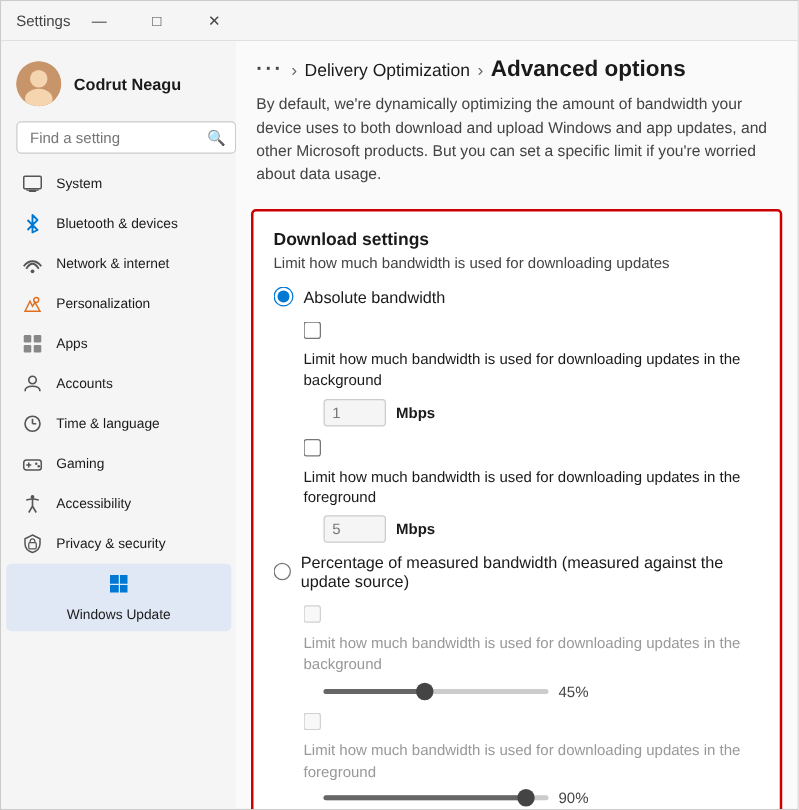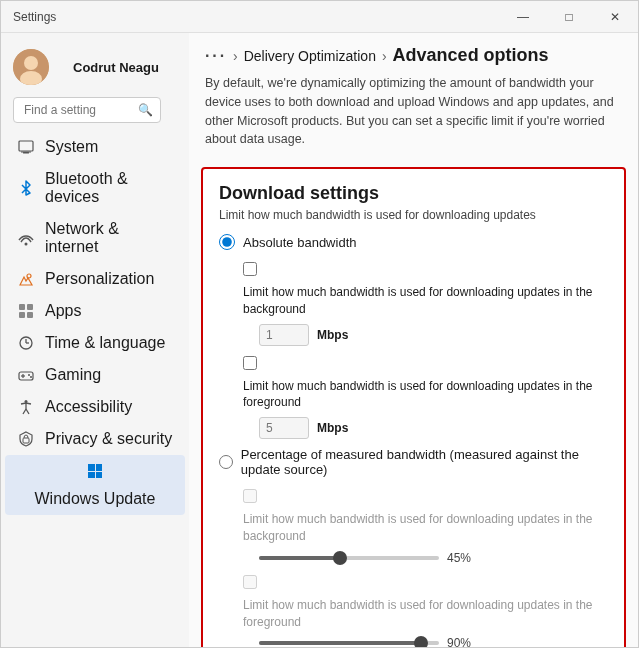--- a/index.html
+++ b/index.html
@@ -18,21 +18,20 @@
       background: #ffffff;
       display: flex;
       flex-direction: column;
       border: 1px solid #ccc;
     }
     .titlebar {
       height: 32px;
       background: #f5f5f5;
       display: flex;
       align-items: center;
-      justify-content: space-between;
       padding: 0 0 0 12px;
       border-bottom: 1px solid #e0e0e0;
       flex-shrink: 0;
     }
     .titlebar-title {
       font-size: 12px;
       color: #444;
     }
     .titlebar-controls {
       display: flex;
@@ -57,36 +56,36 @@
       width: 188px;
       background: #f5f5f5;
       padding: 8px 0;
       flex-shrink: 0;
       overflow-y: auto;
     }
     .user-section {
       display: flex;
       align-items: center;
       padding: 8px 12px 12px 12px;
-      gap: 24px;
+      gap: 10px;
     }
     .user-avatar {
       width: 36px;
       height: 36px;
       border-radius: 50%;
       background: #d0a070;
       display: flex;
       align-items: center;
       justify-content: center;
       font-size: 18px;
       overflow: hidden;
     }
     .user-name { font-size: 13px; font-weight: 600; }
     .search-box {
-      margin: 0 28px 8px 12px;
+      margin: 0 0 8px 12px;
       position: relative;
       border-radius: 11px;
     }
     .search-box input {
       width: 100%;
       padding: 5px 28px 5px 10px;
       border: 1px solid #ccc;
       border-radius: 4px;
       font-size: 12px;
       background: #fff;
@@ -101,21 +100,21 @@
       font-size: 12px;
     }
     .nav-item {
       display: flex;
       align-items: center;
       padding: 7px 12px;
       gap: 10px;
       cursor: pointer;
       border-radius: 4px;
       margin: 0 4px;
-      font-size: 16px;
+      font-size: 11px;
     }
     .nav-item.active { background: #e0e8f5; flex-direction: column; }
     .nav-icon {
       width: 18px;
       height: 18px;
       display: flex;
       align-items: center;
       justify-content: center;
       flex-shrink: 0;
     }
@@ -155,21 +154,21 @@
       overflow-y: auto;
       padding: 8px 12px 12px 12px;
     }
     .settings-panel {
       border: 2px solid #cc0000;
       border-radius: 4px;
       background: #fff;
       padding: 14px 16px;
     }
     .section-title {
-      font-size: 18px;
+      font-size: 14px;
       font-weight: 700;
       margin-bottom: 4px;
     }
     .section-subtitle {
       font-size: 12px;
       color: #444;
       margin-bottom: 12px;
     }
     .radio-option {
       display: flex;
@@ -326,20 +325,29 @@
               <rect x="9" y="1" width="6" height="6" rx="1" fill="#888"></rect>
               <rect x="1" y="9" width="6" height="6" rx="1" fill="#888"></rect>
               <rect x="9" y="9" width="6" height="6" rx="1" fill="#888"></rect>
             </svg>
         </span>
         <span>Apps</span>
       </div>
       <div class="nav-item">
         <span class="nav-icon">
           <svg width="16" height="16" viewBox="0 0 16 16">
+              <circle cx="8" cy="5" r="3" fill="none" stroke="#555" stroke-width="1.3"></circle>
+              <path d="M2 14 Q2 10 8 10 Q14 10 14 14" fill="none" stroke="#555" stroke-width="1.3"></path>
+            </svg>
+        </span>
+        <span>Accounts</span>
+      </div>
+      <div class="nav-item">
+        <span class="nav-icon">
+          <svg width="16" height="16" viewBox="0 0 16 16">
               <circle cx="8" cy="8" r="6" fill="none" stroke="#555" stroke-width="1.3"></circle>
               <line x1="8" y1="8" x2="8" y2="4" stroke="#555" stroke-width="1.3"></line>
               <line x1="8" y1="8" x2="11" y2="8" stroke="#555" stroke-width="1.3"></line>
             </svg>
         </span>
         <span>Time &amp; language</span>
       </div>
       <div class="nav-item">
         <span class="nav-icon">
           <svg width="16" height="16" viewBox="0 0 16 16">

